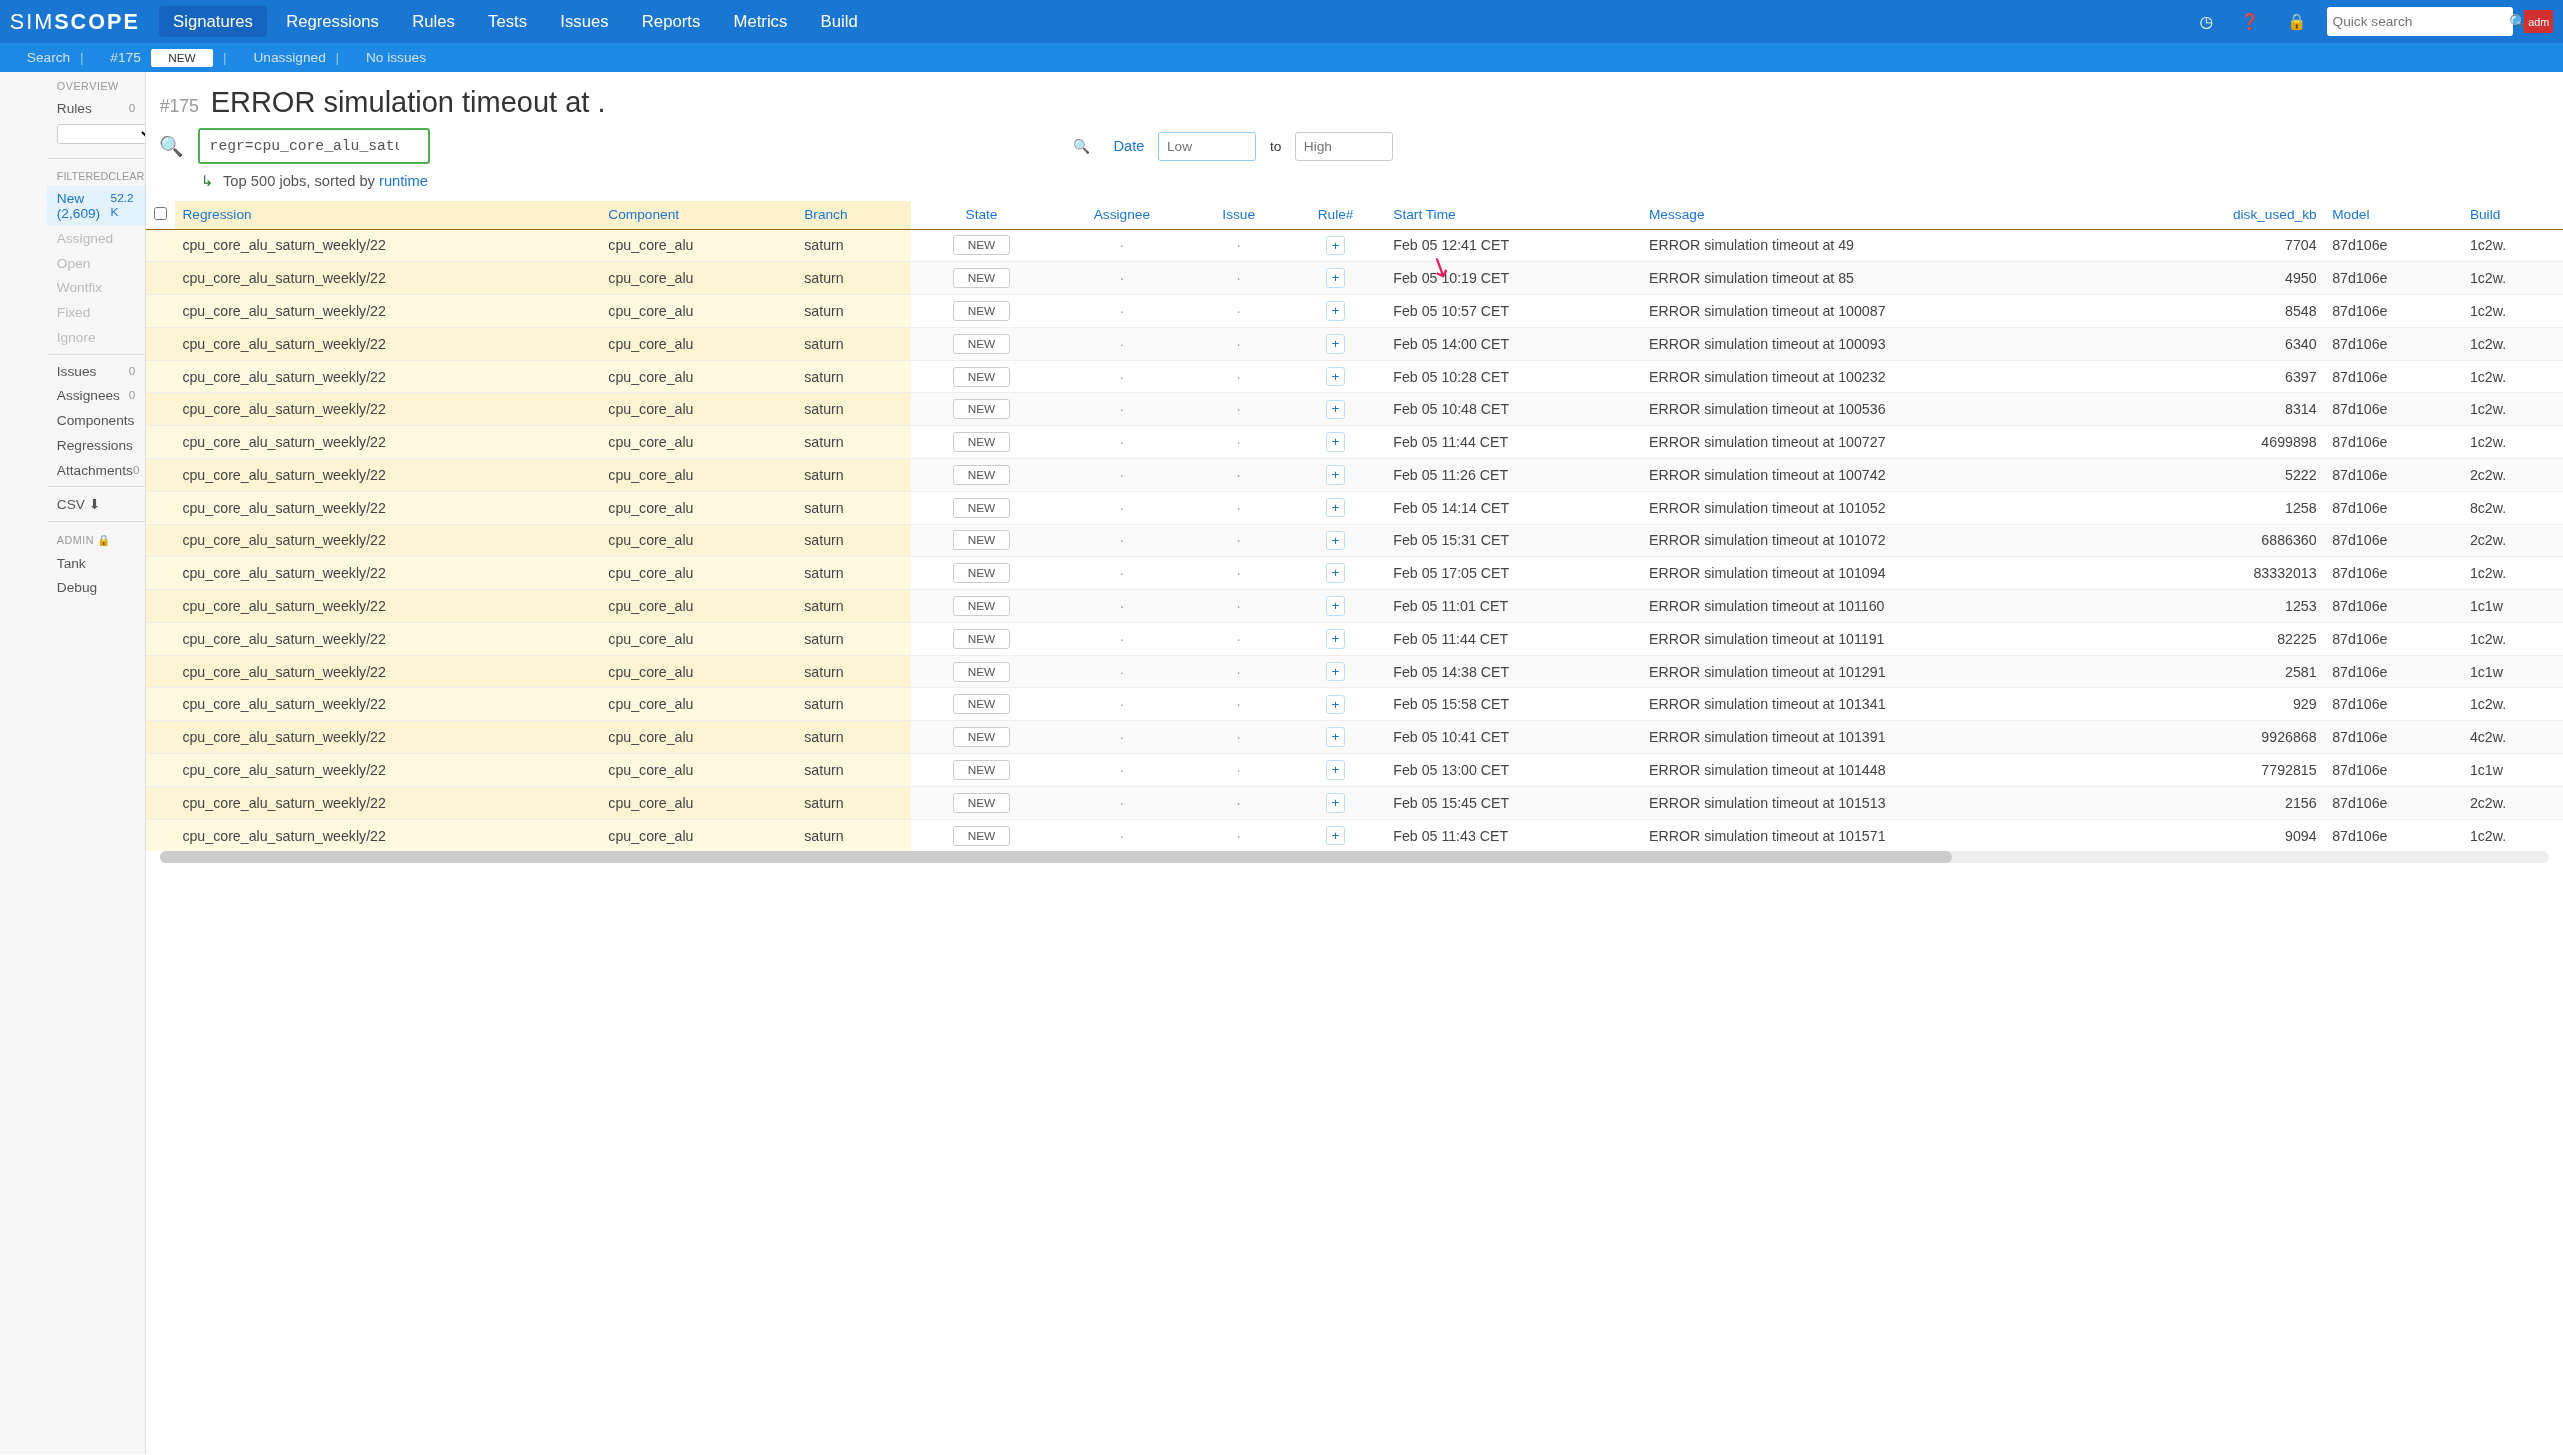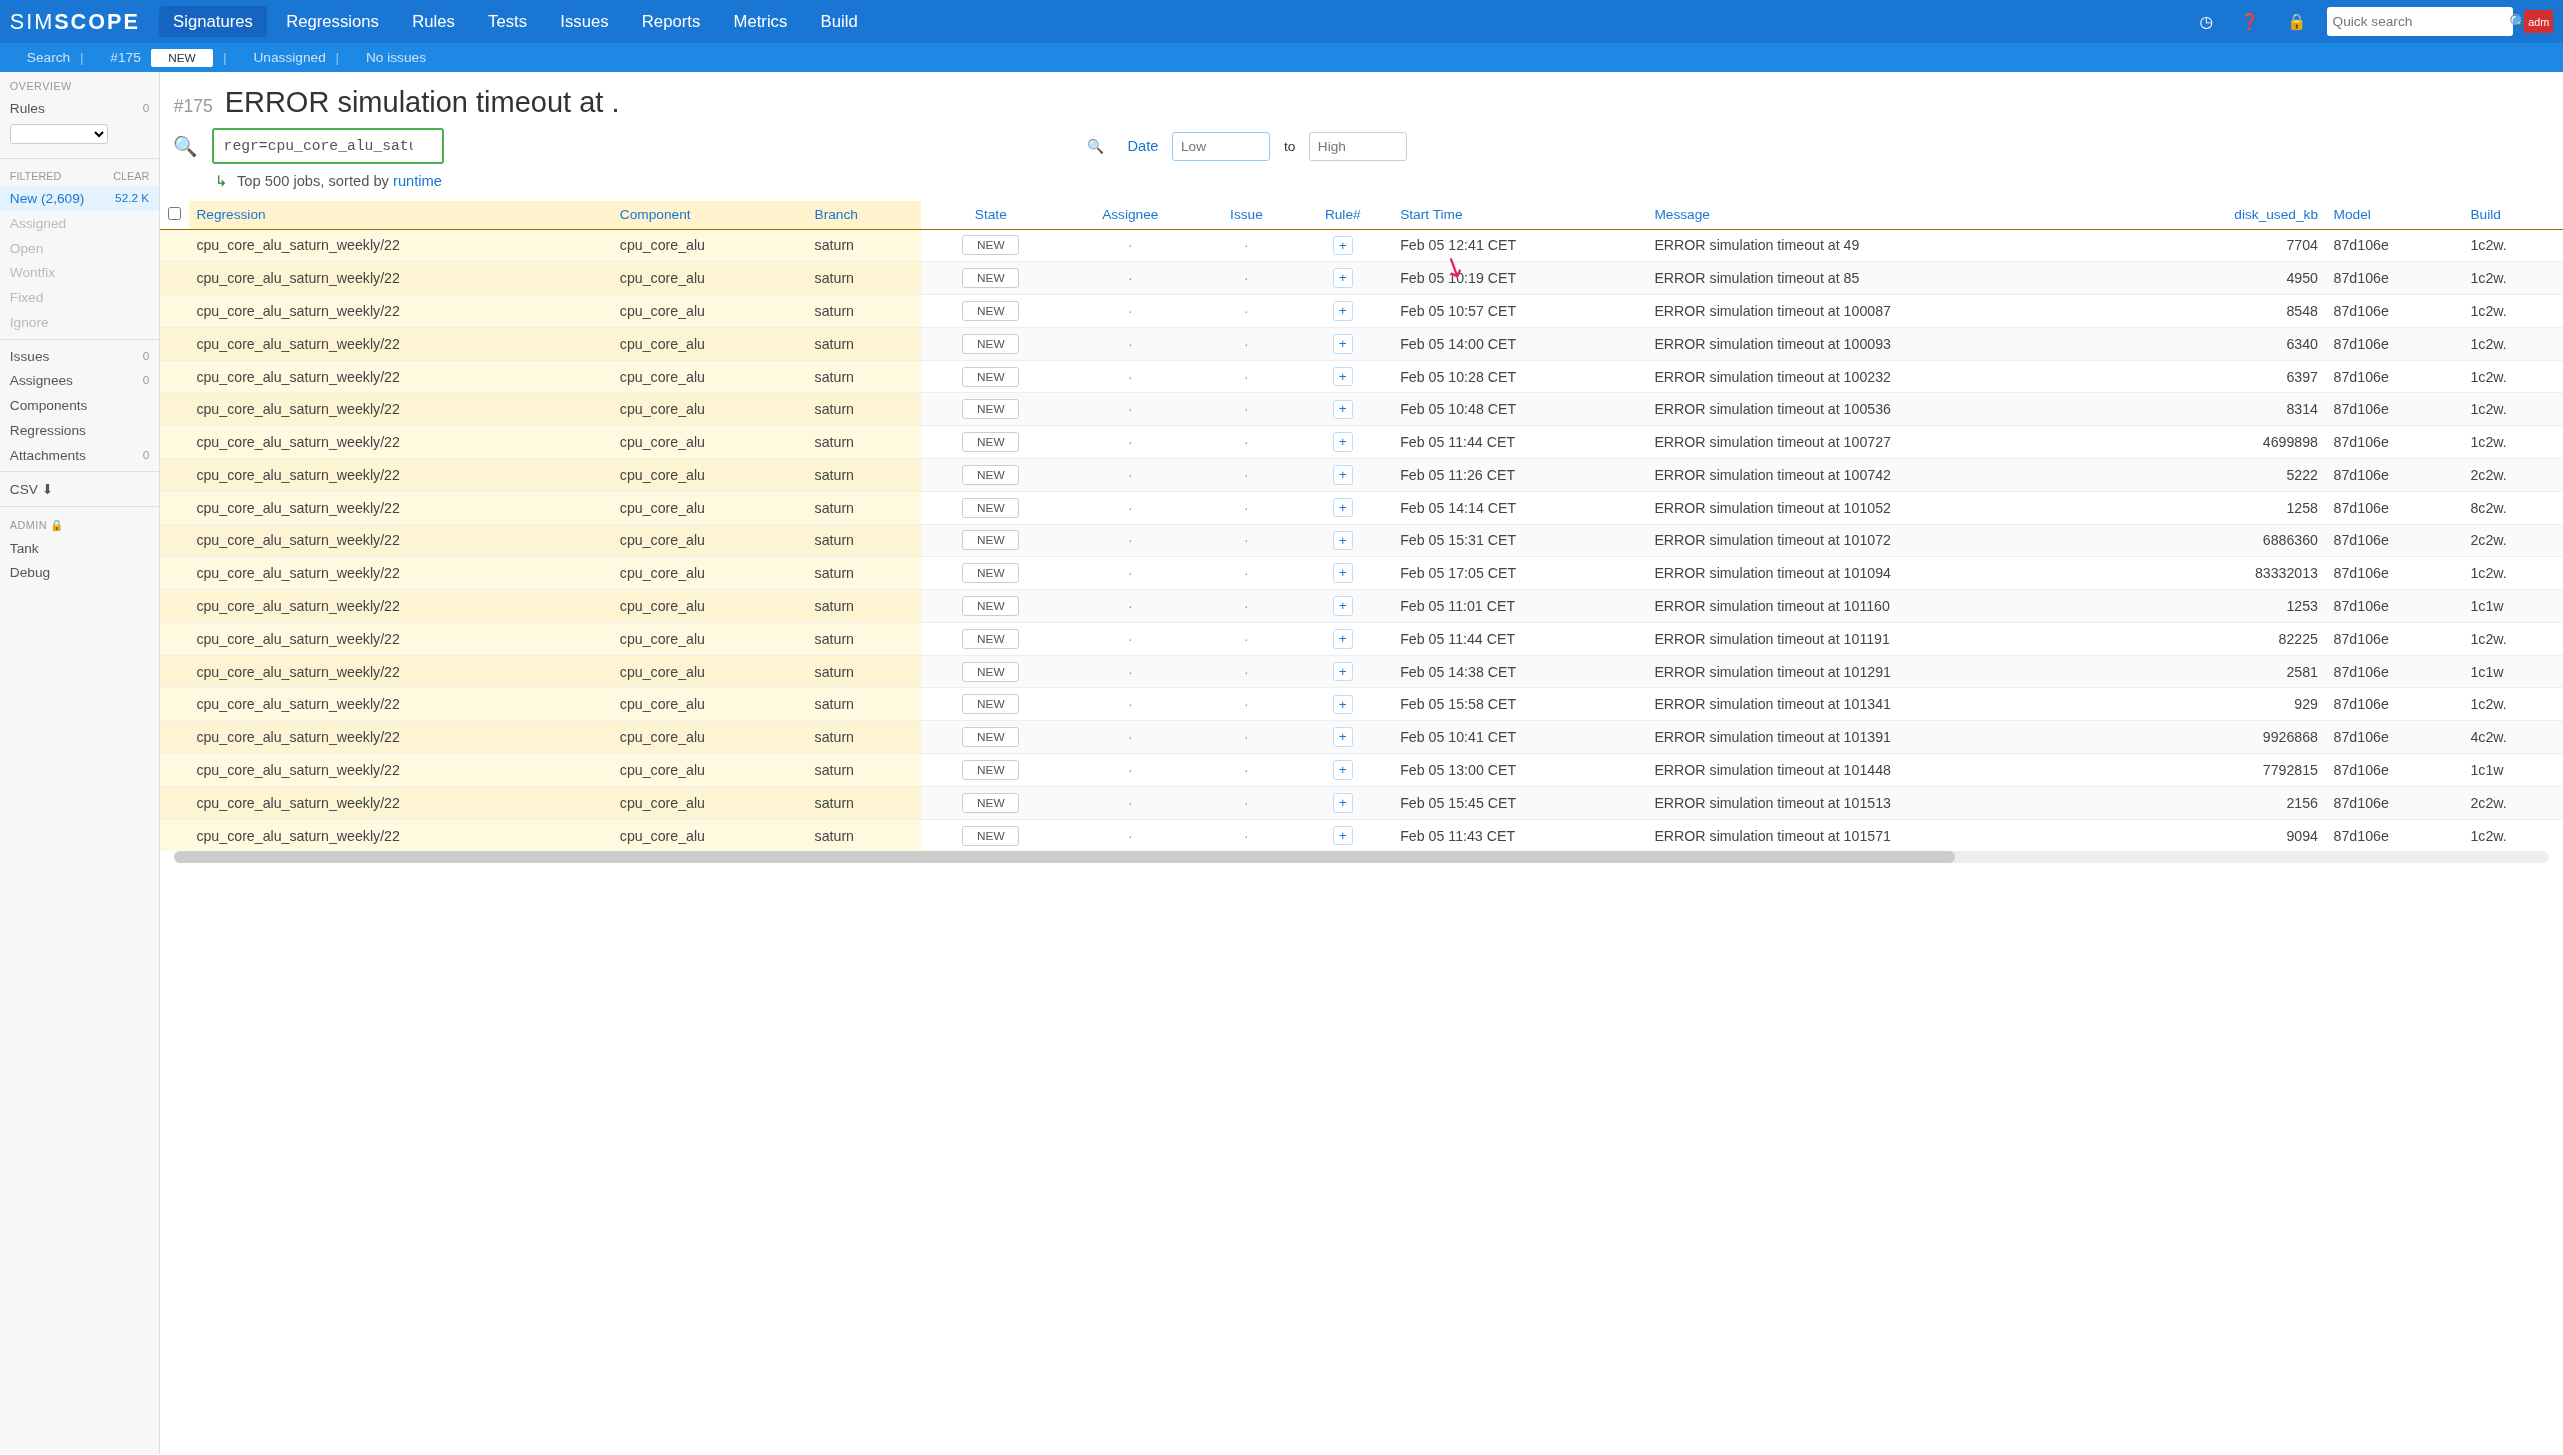--- a/index.html
+++ b/index.html
@@ -14,21 +14,21 @@
 .topbar-right { display: flex; align-items: center; gap: 11.8px; }
 .search-box { background: #fff; border-radius: 2.9px; display: flex; align-items: center; padding: 0 5.9px; height: 29px; width: 186px; }
 .search-box input { border: none; outline: none; flex: 1; font-size: 13.7px; }
 .search-box .sicon { color: #555; font-size: 14.7px; }
 .adm-badge { background: #d32f2f; color: #fff; padding: 5.9px 3.9px; font-size: 10.8px; }
 .subbar { background: #1e88e5; color: #cfe4f7; display: flex; align-items: center; height: 29px; padding: 0 9.8px; font-size: 13.7px; gap: 9.8px; }
 .subbar .sep { color: #90caf9; }
 .subbar .chip { background: #fff; color: #333; padding: 2px 17.6px; border-radius: 2px; font-size: 11.8px; }
 .subbar a { color: #cfe4f7; margin-left: 17px; }
 .layout { display: flex; height: calc(100vh - 73px); }
-.sidebar { width: 160px; background: #f7f7f7; border-right: 1px solid #ddd; overflow-y: auto; font-size: 13.7px; }
+.sidebar { width: 146px; background: #f7f7f7; border-right: 1px solid #ddd; overflow-y: auto; font-size: 13.7px; padding-left: 47px; }
 .side-hdr { color: #999; font-size: 10.8px; padding: 7.8px 9.8px 3.9px; letter-spacing: 0.5px; }
 .side-hdr2 { color: #999; font-size: 10.8px; padding: 7.8px 9.8px 3.9px; display: flex; justify-content: space-between; }
 .side-hdr2 span:last-child { color: #999; cursor: pointer; }
 .side-item { display: flex; justify-content: space-between; padding: 4.9px 9.8px; cursor: pointer; color: #555; }
 .side-item.sel { background: #e3f2fd; color: #1976d2; }
 .side-item .cnt { color: #999; font-size: 11.8px; }
 .side-item.sel .cnt { color: #1976d2; }
 .side-item.faded { color: #bbb; }
 .side-sel { padding: 3.9px 9.8px 9.8px; }
 .side-sel select { width: 98px; height: 19.6px; border: 1px solid #ccc; border-radius: 2.9px; background: #fff; }

